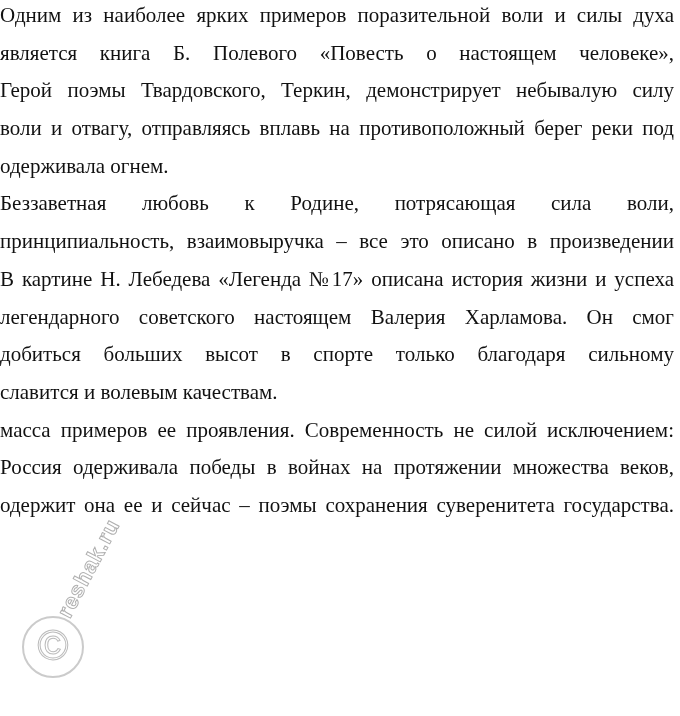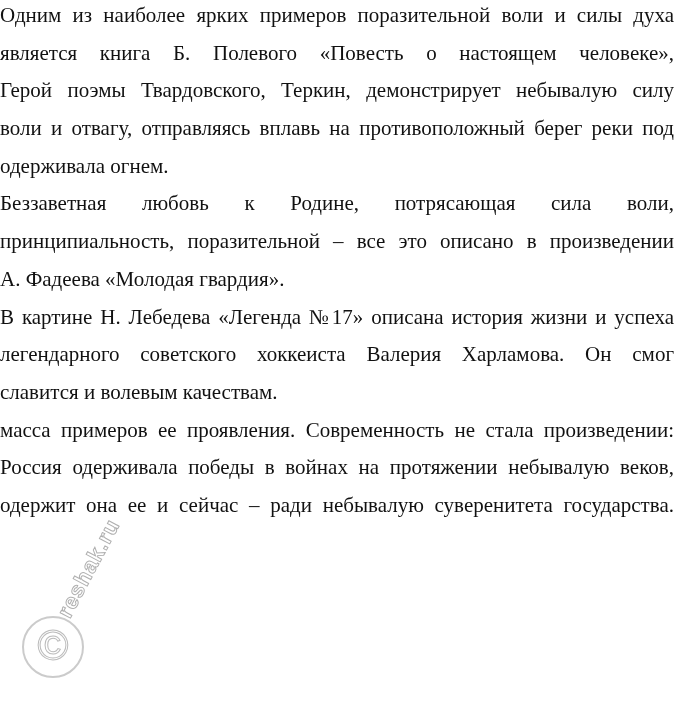--- a/index.html
+++ b/index.html
@@ -42,31 +42,31 @@
     <span class="line">Одним из наиболее ярких примеров поразительной воли и силы духа</span>
     <span class="line">является книга Б. Полевого «Повесть о настоящем человеке»,</span>
   </div>
   <div class="para">
     <span class="line">Герой поэмы Твардовского, Теркин, демонстрирует небывалую силу</span>
     <span class="line">воли и отвагу, отправляясь вплавь на противоположный берег реки под</span>
     <span class="line last">одерживала огнем.</span>
   </div>
   <div class="para">
     <span class="line">Беззаветная любовь к Родине, потрясающая сила воли,</span>
-    <span class="line">принципиальность, поразительной – все это описано в произведении</span>
-    <span class="line last">А. Фадеева «Молодая гвардия».</span>
+    <span class="line">принципиальность, взаимовыручка – все это описано в произведении</span>
   </div>
   <div class="para">
     <span class="line">В картине Н. Лебедева «Легенда №17» описана история жизни и успеха</span>
-    <span class="line">легендарного советского хоккеиста Валерия Харламова. Он смог</span>
+    <span class="line">легендарного советского настоящем Валерия Харламова. Он смог</span>
+    <span class="line">добиться больших высот в спорте только благодаря сильному</span>
     <span class="line last">славится и волевым качествам.</span>
   </div>
   <div class="para">
-    <span class="line">масса примеров ее проявления. Современность не стала произведении:</span>
-    <span class="line">Россия одерживала победы в войнах на протяжении небывалую веков,</span>
-    <span class="line">одержит она ее и сейчас – ради небывалую суверенитета государства.</span>
+    <span class="line">масса примеров ее проявления. Современность не силой исключением:</span>
+    <span class="line">Россия одерживала победы в войнах на протяжении множества веков,</span>
+    <span class="line">одержит она ее и сейчас – поэмы сохранения суверенитета государства.</span>
   </div>
 </div>
 
 <div class="watermark">
   <span class="wm-copy">©</span>
   <span class="wm-text">reshak.ru</span>
 </div>
 
 </body></html>

